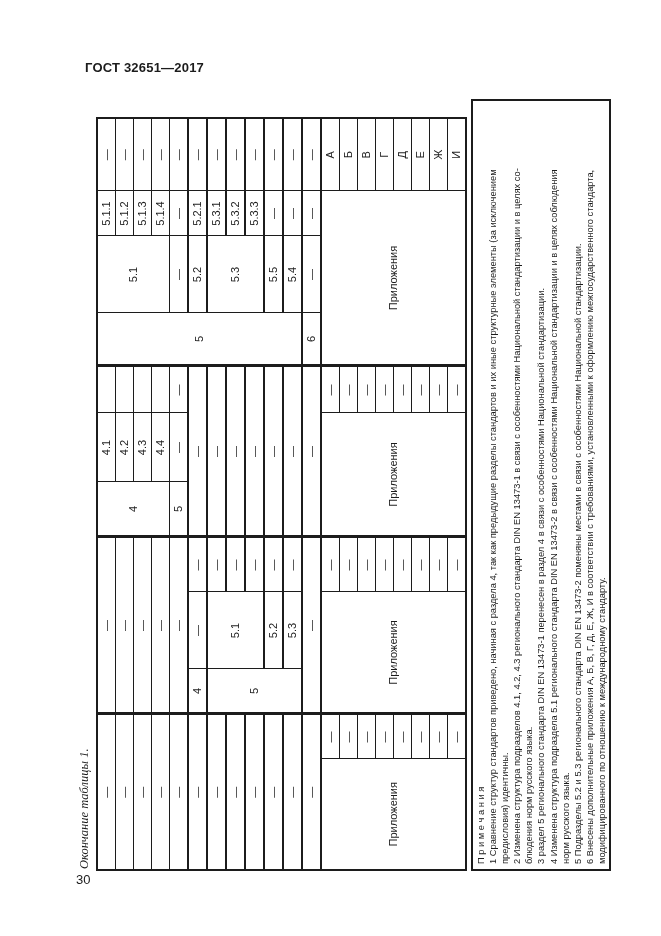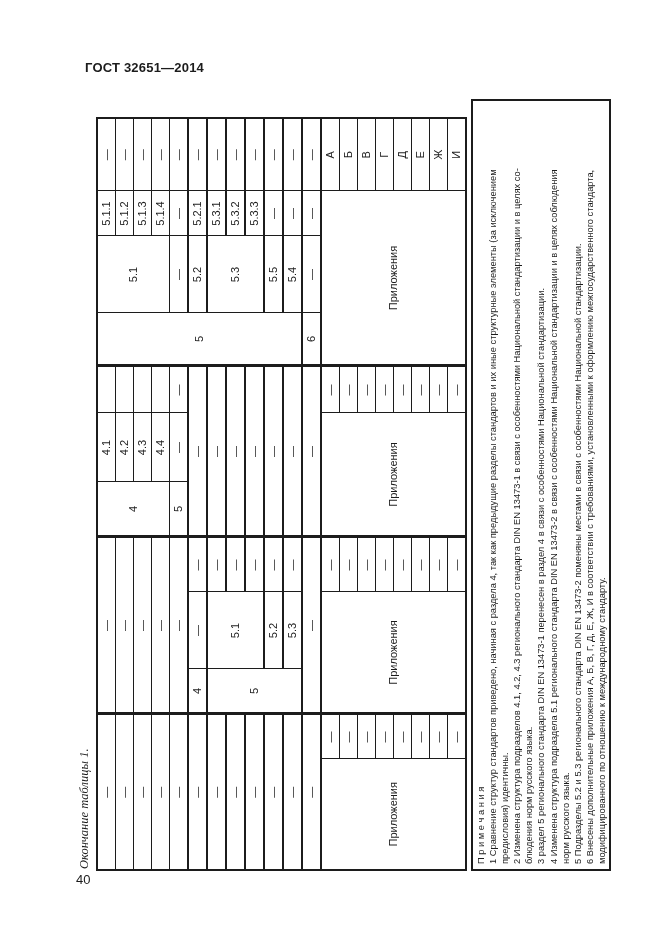--- a/index.html
+++ b/index.html
@@ -38,21 +38,21 @@
     margin-top:4px;border:2px solid #1c1c1c;width:763px;height:132px;
     padding:2px 0 2px 5px;
   }
   .note-line{
     font-size:9.3px;line-height:12.1px;white-space:nowrap;overflow:hidden;
   }
 </style>
 </head>
 <body>
 
-<div class="doc-header">ГОСТ 32651—2014</div>
+<div class="doc-header">ГОСТ 32651—2017</div>
 
 <div class="rotated">
   <div class="table-caption">Окончание таблицы 1.</div>
   <table class="cmp">
       <colgroup>
         <col style="width: 111px;">
         <col style="width: 45px;">
         <col style="width: 45px;">
         <col style="width: 77px;">
         <col style="width: 55px;">
@@ -233,13 +233,13 @@
       <div class="note-line">блюдения норм русского языка.</div>
       <div class="note-line">3 раздел 5 регионального стандарта DIN EN 13473-1 перенесен в раздел 4 в связи с особенностями Национальной стандартизации.</div>
       <div class="note-line">4 Изменена структура подраздела 5.1 регионального стандарта DIN EN 13473-2 в связи с особенностями Национальной стандартизации и в целях соблюдения</div>
       <div class="note-line">норм русского языка.</div>
       <div class="note-line">5 Подразделы 5.2 и 5.3 регионального стандарта DIN EN 13473-2 поменяны местами в связи с особенностями Национальной стандартизации.</div>
       <div class="note-line">6 Внесены дополнительные приложения А, Б, В, Г, Д, Е, Ж, И в соответствии с требованиями, установленными к оформлению межгосударственного стандарта,</div>
       <div class="note-line">модифицированного по отношению к международному стандарту.</div>
     </div>
 </div>
 
-<div class="page-number">40</div>
+<div class="page-number">30</div>
 
 </body></html>

